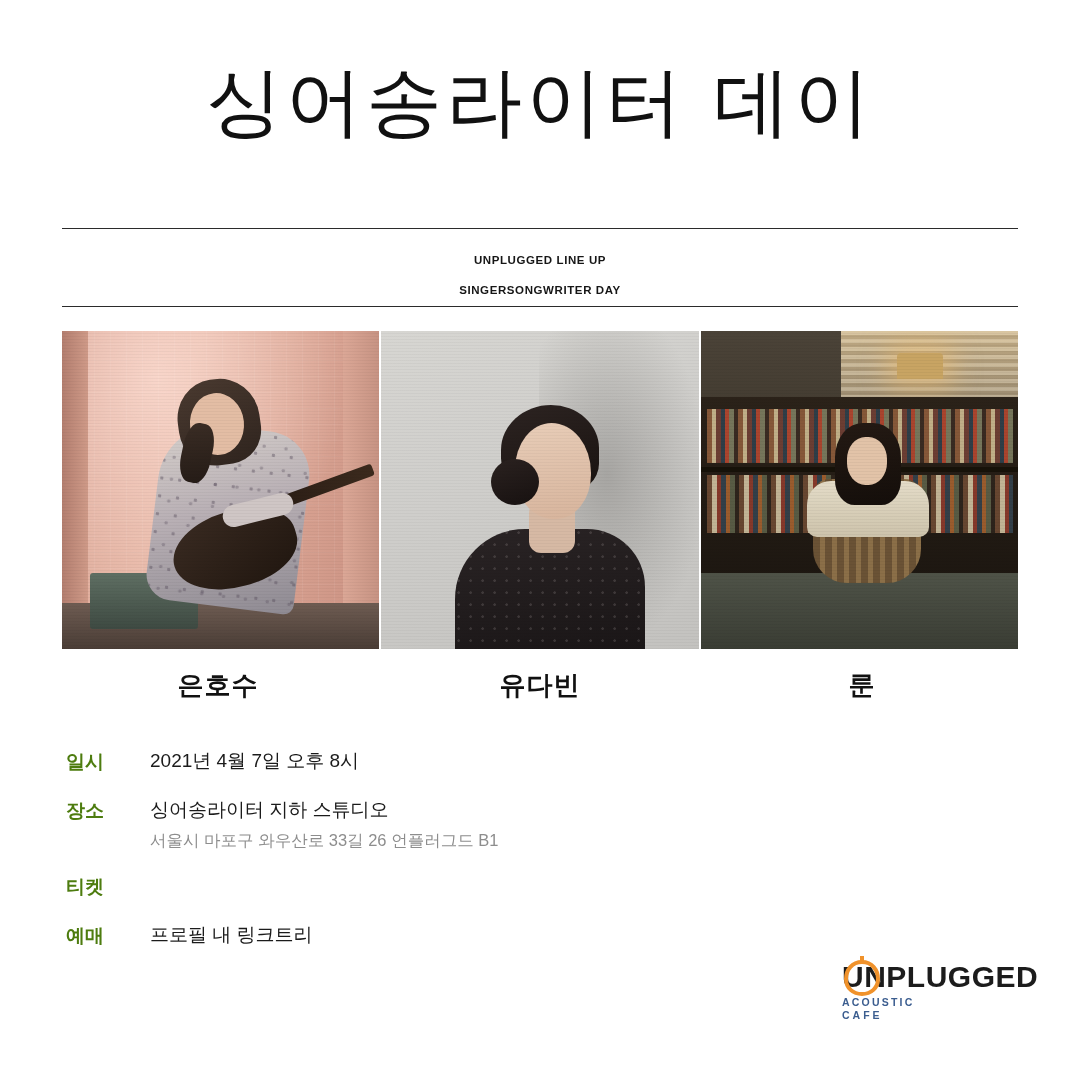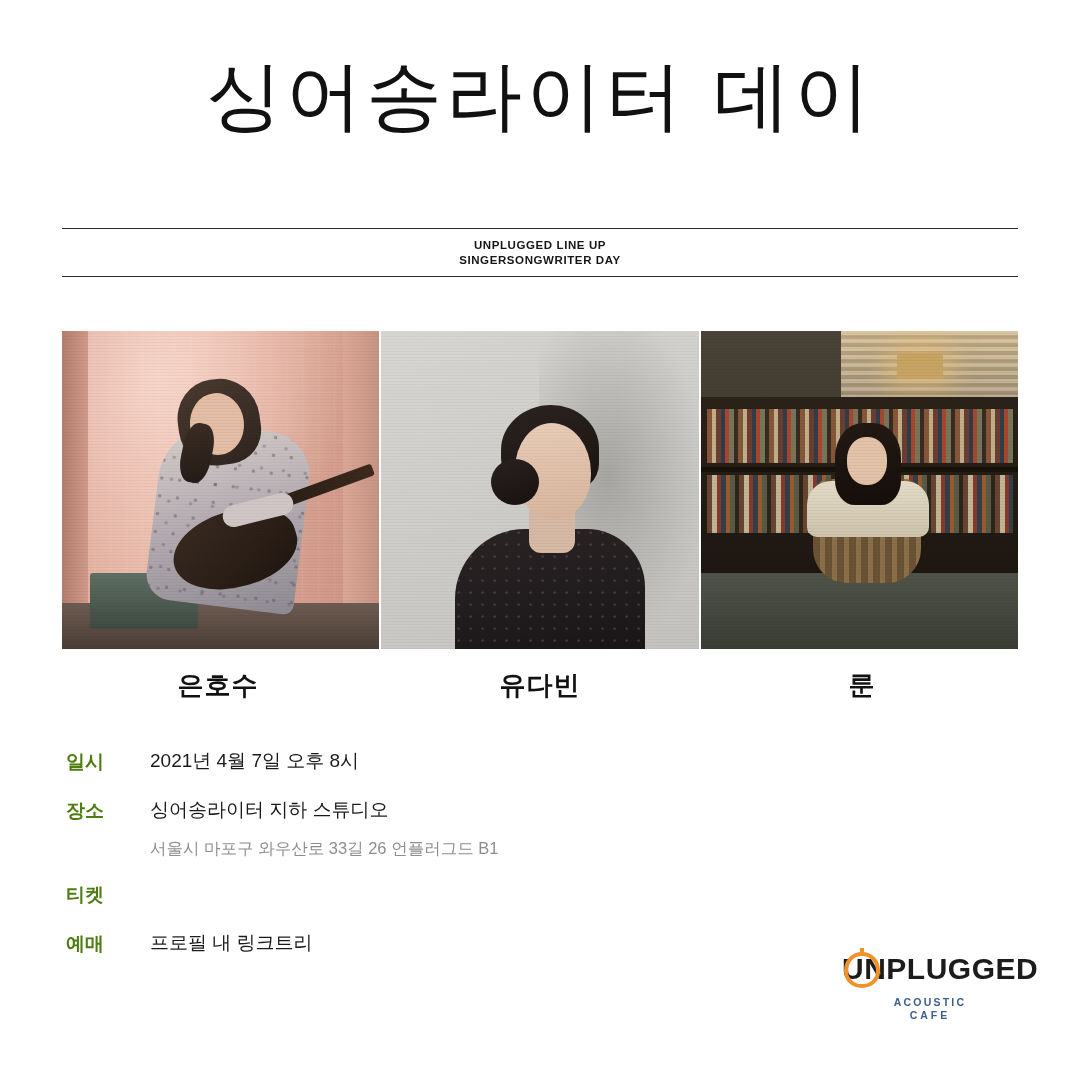--- a/index.html
+++ b/index.html
@@ -19,21 +19,21 @@
   .poster {
     position: relative;
     width: 1080px;
     height: 1080px;
     box-sizing: border-box;
   }
 
   
   .title {
     position: absolute;
-    top: 46px;
+    top: 52px;
     left: 0;
     width: 1080px;
     text-align: center;
     font-family: "DejaVu Serif", "Liberation Serif", serif;
     font-size: 76px;
     letter-spacing: 4px;
     color: #111111;
     font-weight: 400;
     white-space: nowrap;
   }
@@ -54,20 +54,21 @@
     text-align: center;
     padding: 9px 0 8px 0;
     font-size: 11.5px;
     letter-spacing: 0.6px;
     line-height: 15px;
     color: #161616;
     font-weight: 700;
   }
   .lineup-text div {
     font-weight: 700;
+    margin-top: 15px;
   }
 
   
   .photos {
     position: absolute;
     top: 331px;
     left: 62px;
     width: 956px;
     height: 318px;
     display: flex;
@@ -327,48 +328,47 @@
   .info-value {
     font-size: 19px;
     color: #1b1b1b;
     padding-left: 12px;
     line-height: 1.35;
   }
   .info-sub {
     display: block;
     font-size: 16.5px;
     color: #8d8d8d;
-    margin-top: 14px;
+    margin-top: 6px;
   }
 
   
   .logo {
     position: absolute;
     right: 62px;
     bottom: 58px;
     width: 176px;
-    text-align: center;
   }
   .logo-wordmark {
     position: relative;
     font-size: 30px;
     font-weight: 700;
     letter-spacing: 0.5px;
     color: #1c1c1c;
     line-height: 34px;
   }
   .logo-uke {
     position: absolute;
     left: -2px;
     top: -4px;
     width: 44px;
     height: 42px;
   }
   .logo-sub {
-    margin-top: 10px;
+    margin-top: 2px;
     font-size: 10.5px;
     font-weight: 700;
     letter-spacing: 2.2px;
     color: #3b5d8f;
     line-height: 13px;
   }
   .logo-sub .l2 { letter-spacing: 3px; }
 </style>
 </head>
 <body>

